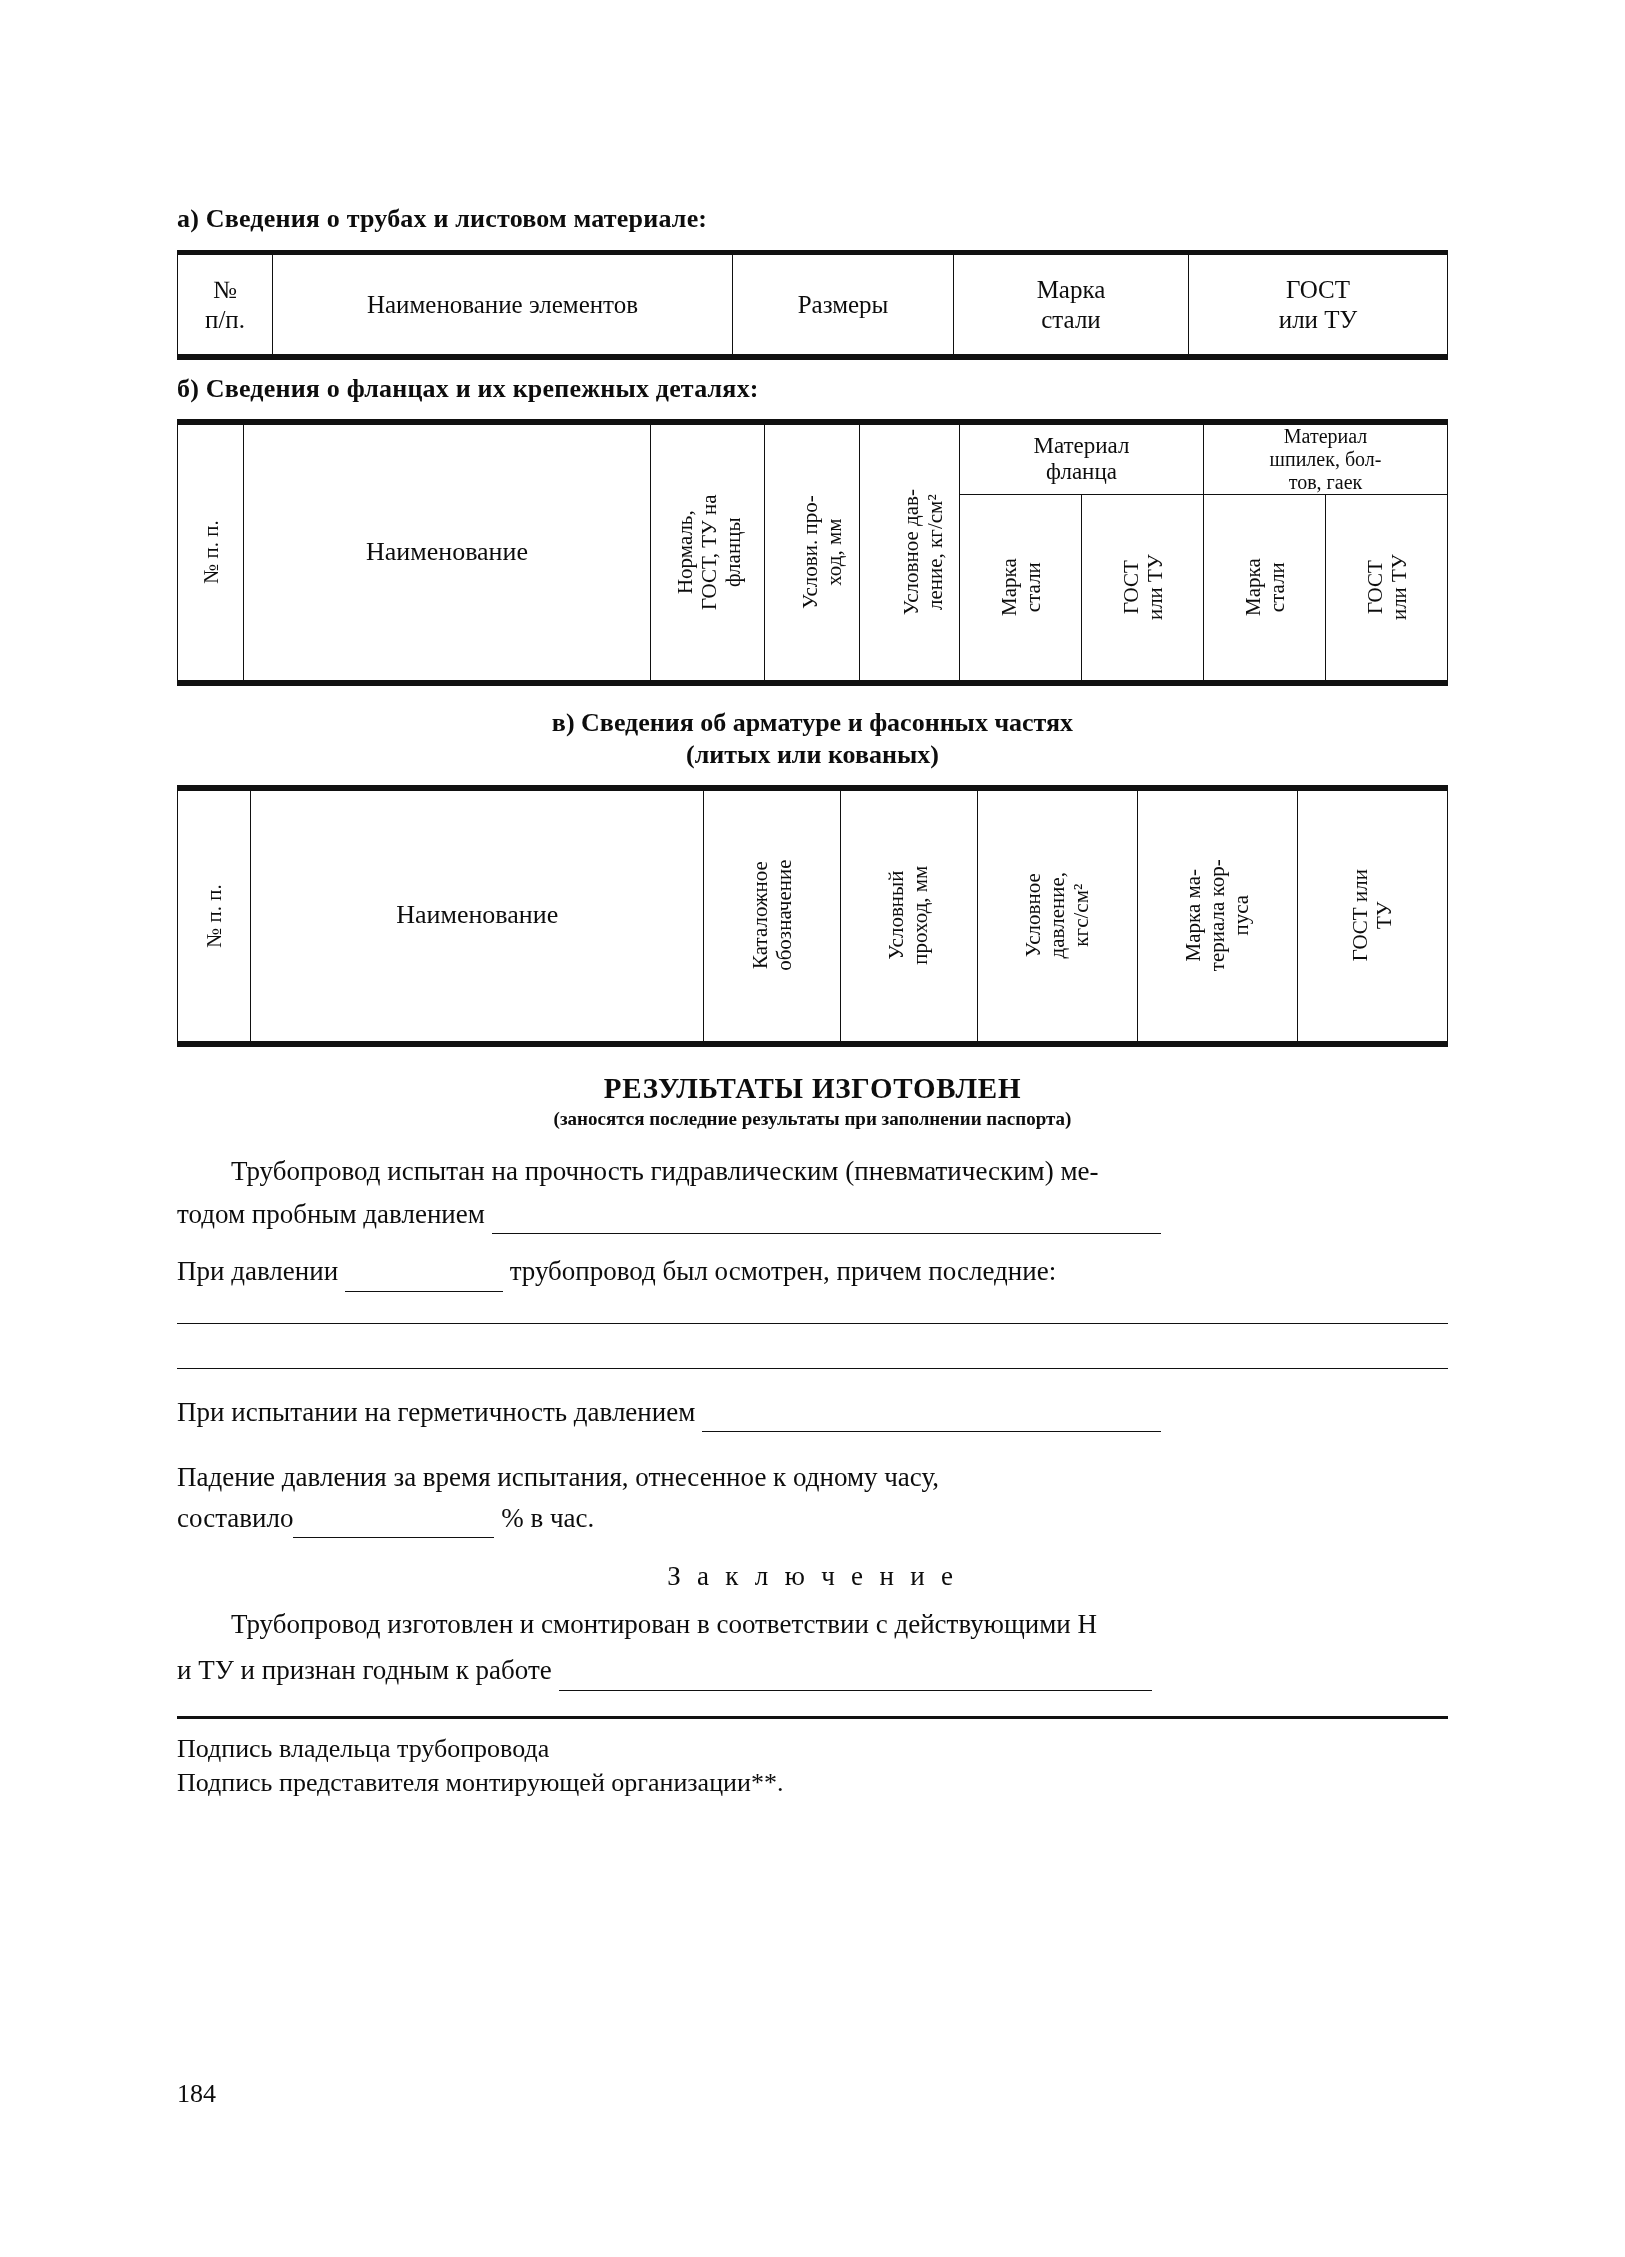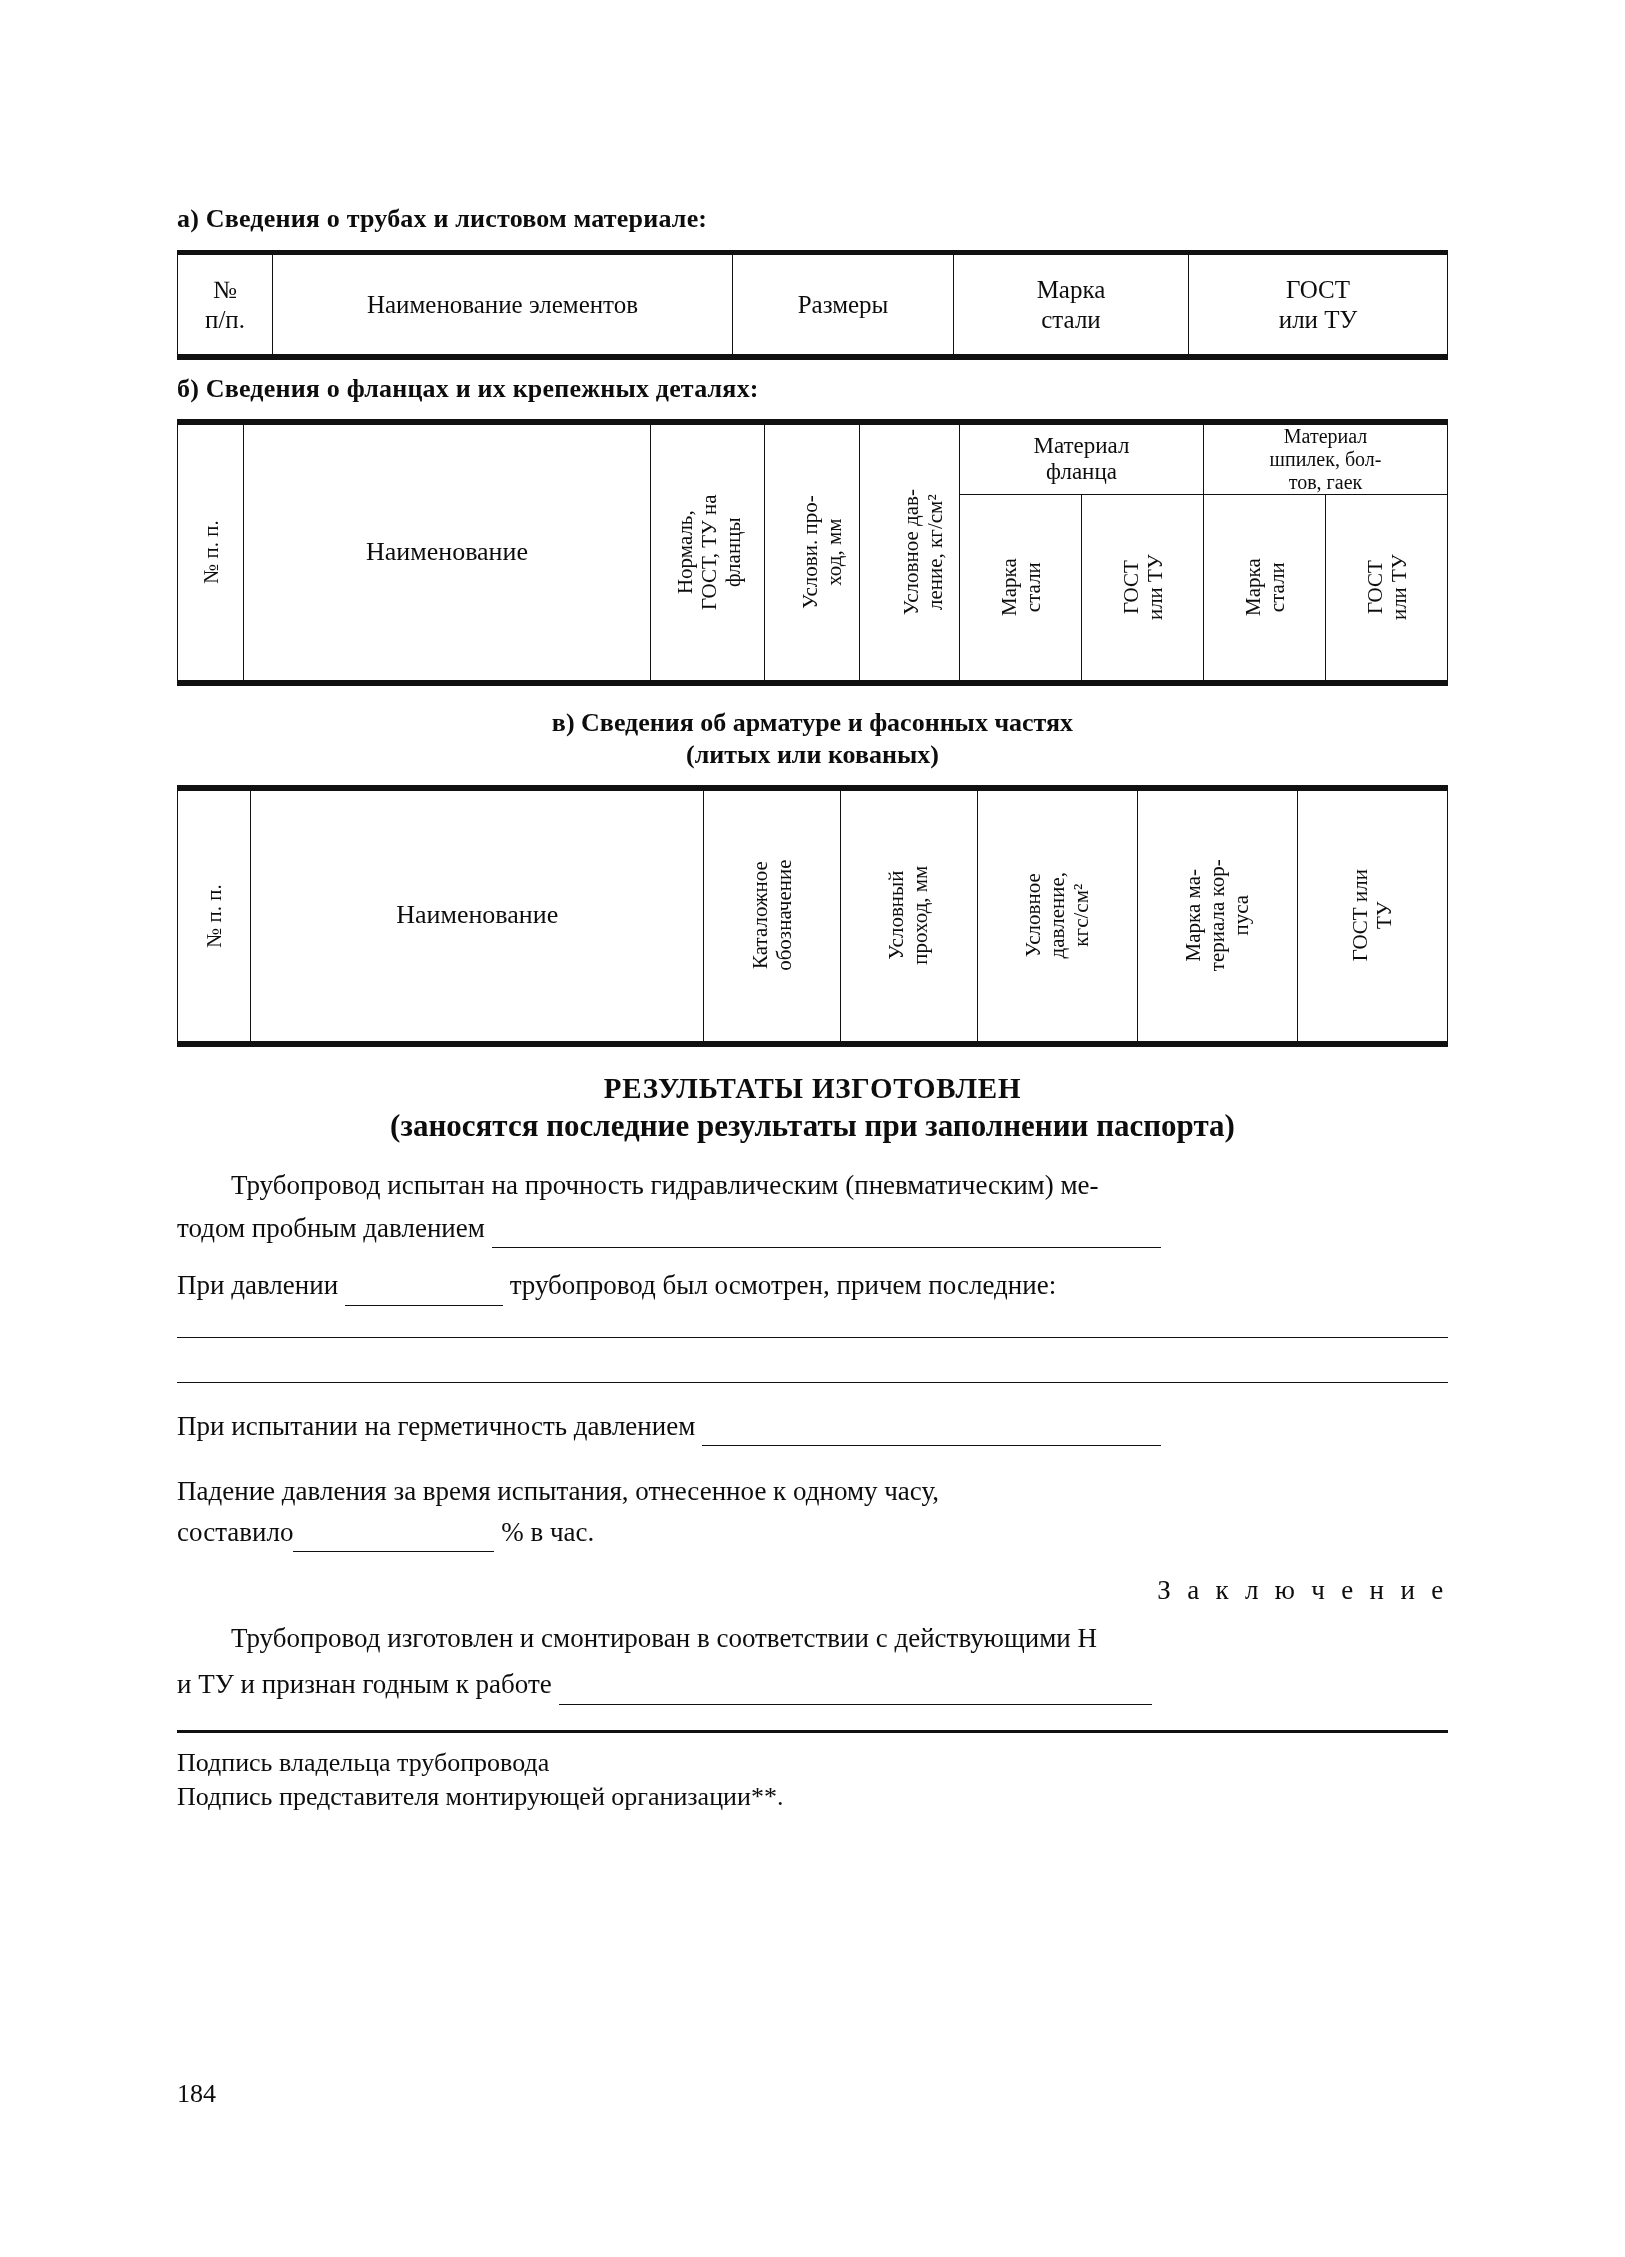--- a/index.html
+++ b/index.html
@@ -132,21 +132,21 @@
     width: 100%;
     height: 29px;
     margin-top: 1.9px;
   }
   .hr-thick {
     border: 0;
     border-top: 3.8px solid #111;
     margin: 25px 0 13.4px 0;
   }
   .center-sp {
-    text-align: right;
+    text-align: center;
     font-size: 27px;
     letter-spacing: 4.8px;
     margin: 23px 0 11.5px 0;
   }
   .sign {
     font-size: 26px;
     line-height: 1.32;
     margin: 0;
   }
   .pageno {
@@ -158,21 +158,21 @@
   .results-title {
     text-align: center;
     font-weight: bold;
     font-size: 29px;
     letter-spacing: 0.8px;
     margin: 25px 0 3.8px 0;
   }
   .results-sub {
     text-align: center;
     font-weight: bold;
-    font-size: 31px;
+    font-size: 19px;
     margin: 0 0 21px 0;
   }
 </style>
 </head>
 <body>
 
 <div class="page">
 
 
   <div class="h-sub">а) Сведения о трубах и листовом материале:</div>

